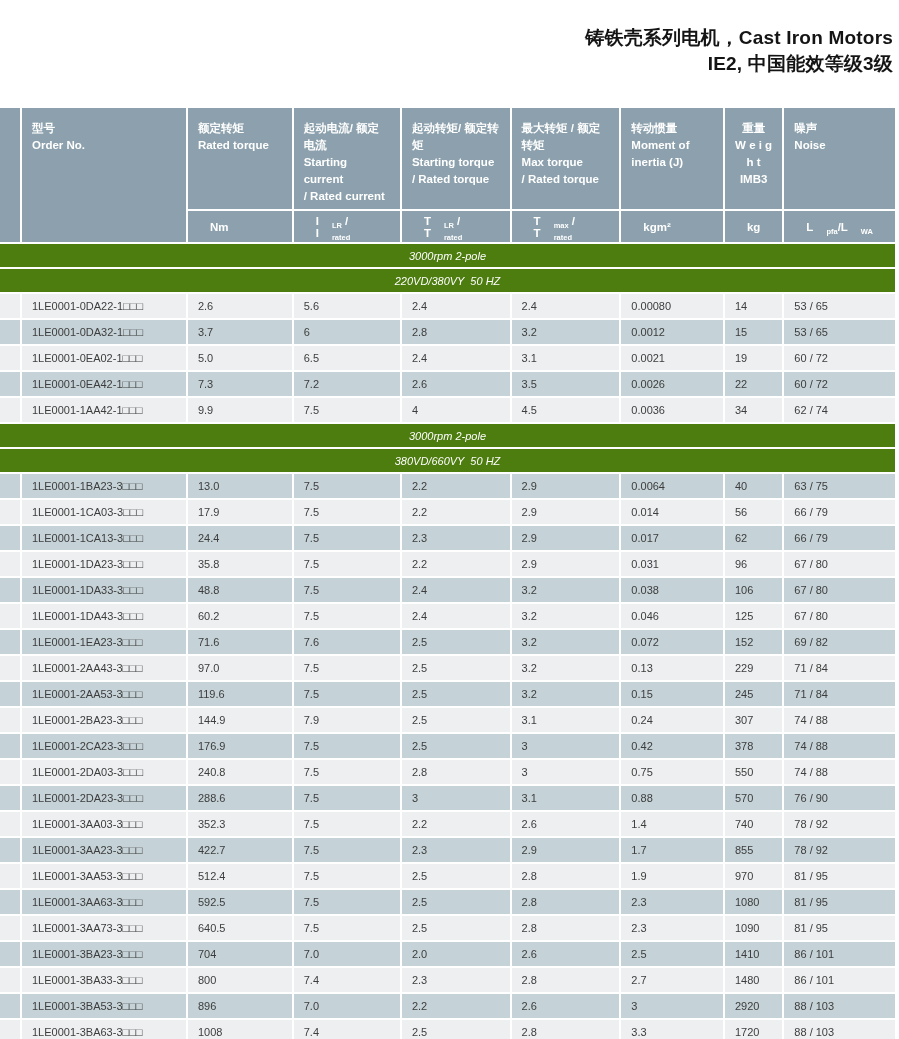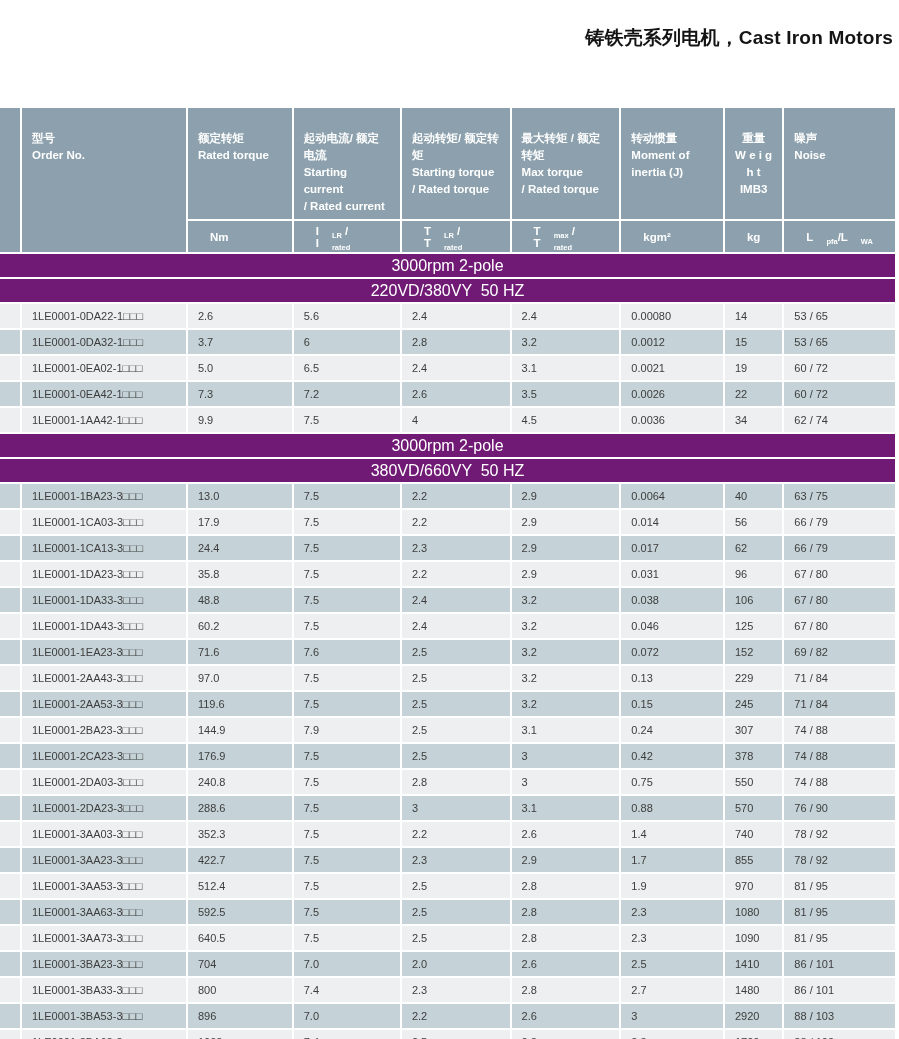--- a/index.html
+++ b/index.html
@@ -14,55 +14,56 @@
   table.spec {
     position: absolute; top: 106px; left: -2px;
     border-collapse: separate; border-spacing: 2px;
     table-layout: fixed;
   }
   th, td { margin: 0; overflow: hidden; }
 
   th.hdr {
     background: #8CA1AD; color: #ffffff;
     text-align: left; vertical-align: top;
-    padding: 22px 10px 4px 10px;
+    padding: 12px 10px 4px 10px;
     font-size: 11.5px; font-weight: 700; line-height: 17px;
     height: 62px;
   }
   th.hdr.center { text-align: center; }
   th.unit {
     background: #8CA1AD; color: #ffffff;
     text-align: left; vertical-align: middle;
     padding: 2px 22px; font-size: 11.5px; font-weight: 700;
     height: 27px;
   }
   th.unit.center { text-align: center; }
   sub { font-size: 7.5px; line-height: 0; margin-left: 13px; }
 
   td.band-cell {
-    background: #701a75; color: #ffffff;
+    background: #4d7c0f; color: #ffffff;
     text-align: center; vertical-align: middle;
-    font-size: 16px; font-weight: 400;
-    height: 21px; white-space: pre;
+    font-size: 11px; font-weight: 400;
+    height: 21px; white-space: pre; font-style: italic;
   }
   tr.data-row td {
     font-size: 11px; color: #3d3d3d;
     padding: 0 10px; height: 24px; vertical-align: middle;
     white-space: pre;
   }
   tr.row-light td { background: #EDEFF0; }
   tr.row-dark  td { background: #C5D2D7; }
   td.sliver, th.sliver { padding: 0; }
   th.sliver { background: #8CA1AD; }
 </style>
 </head>
 <body>
 
 <div class="title-block">
   <div class="title-line">铸铁壳系列电机，Cast Iron Motors</div>
+  <div class="title-line">IE2, 中国能效等级3级</div>
 </div>
 
 <table class="spec">
   <colgroup>
     <col style="width:2px">
     <col style="width:172px">
     <col style="width:114px">
     <col style="width:113px">
     <col style="width:114px">
     <col style="width:114px">

